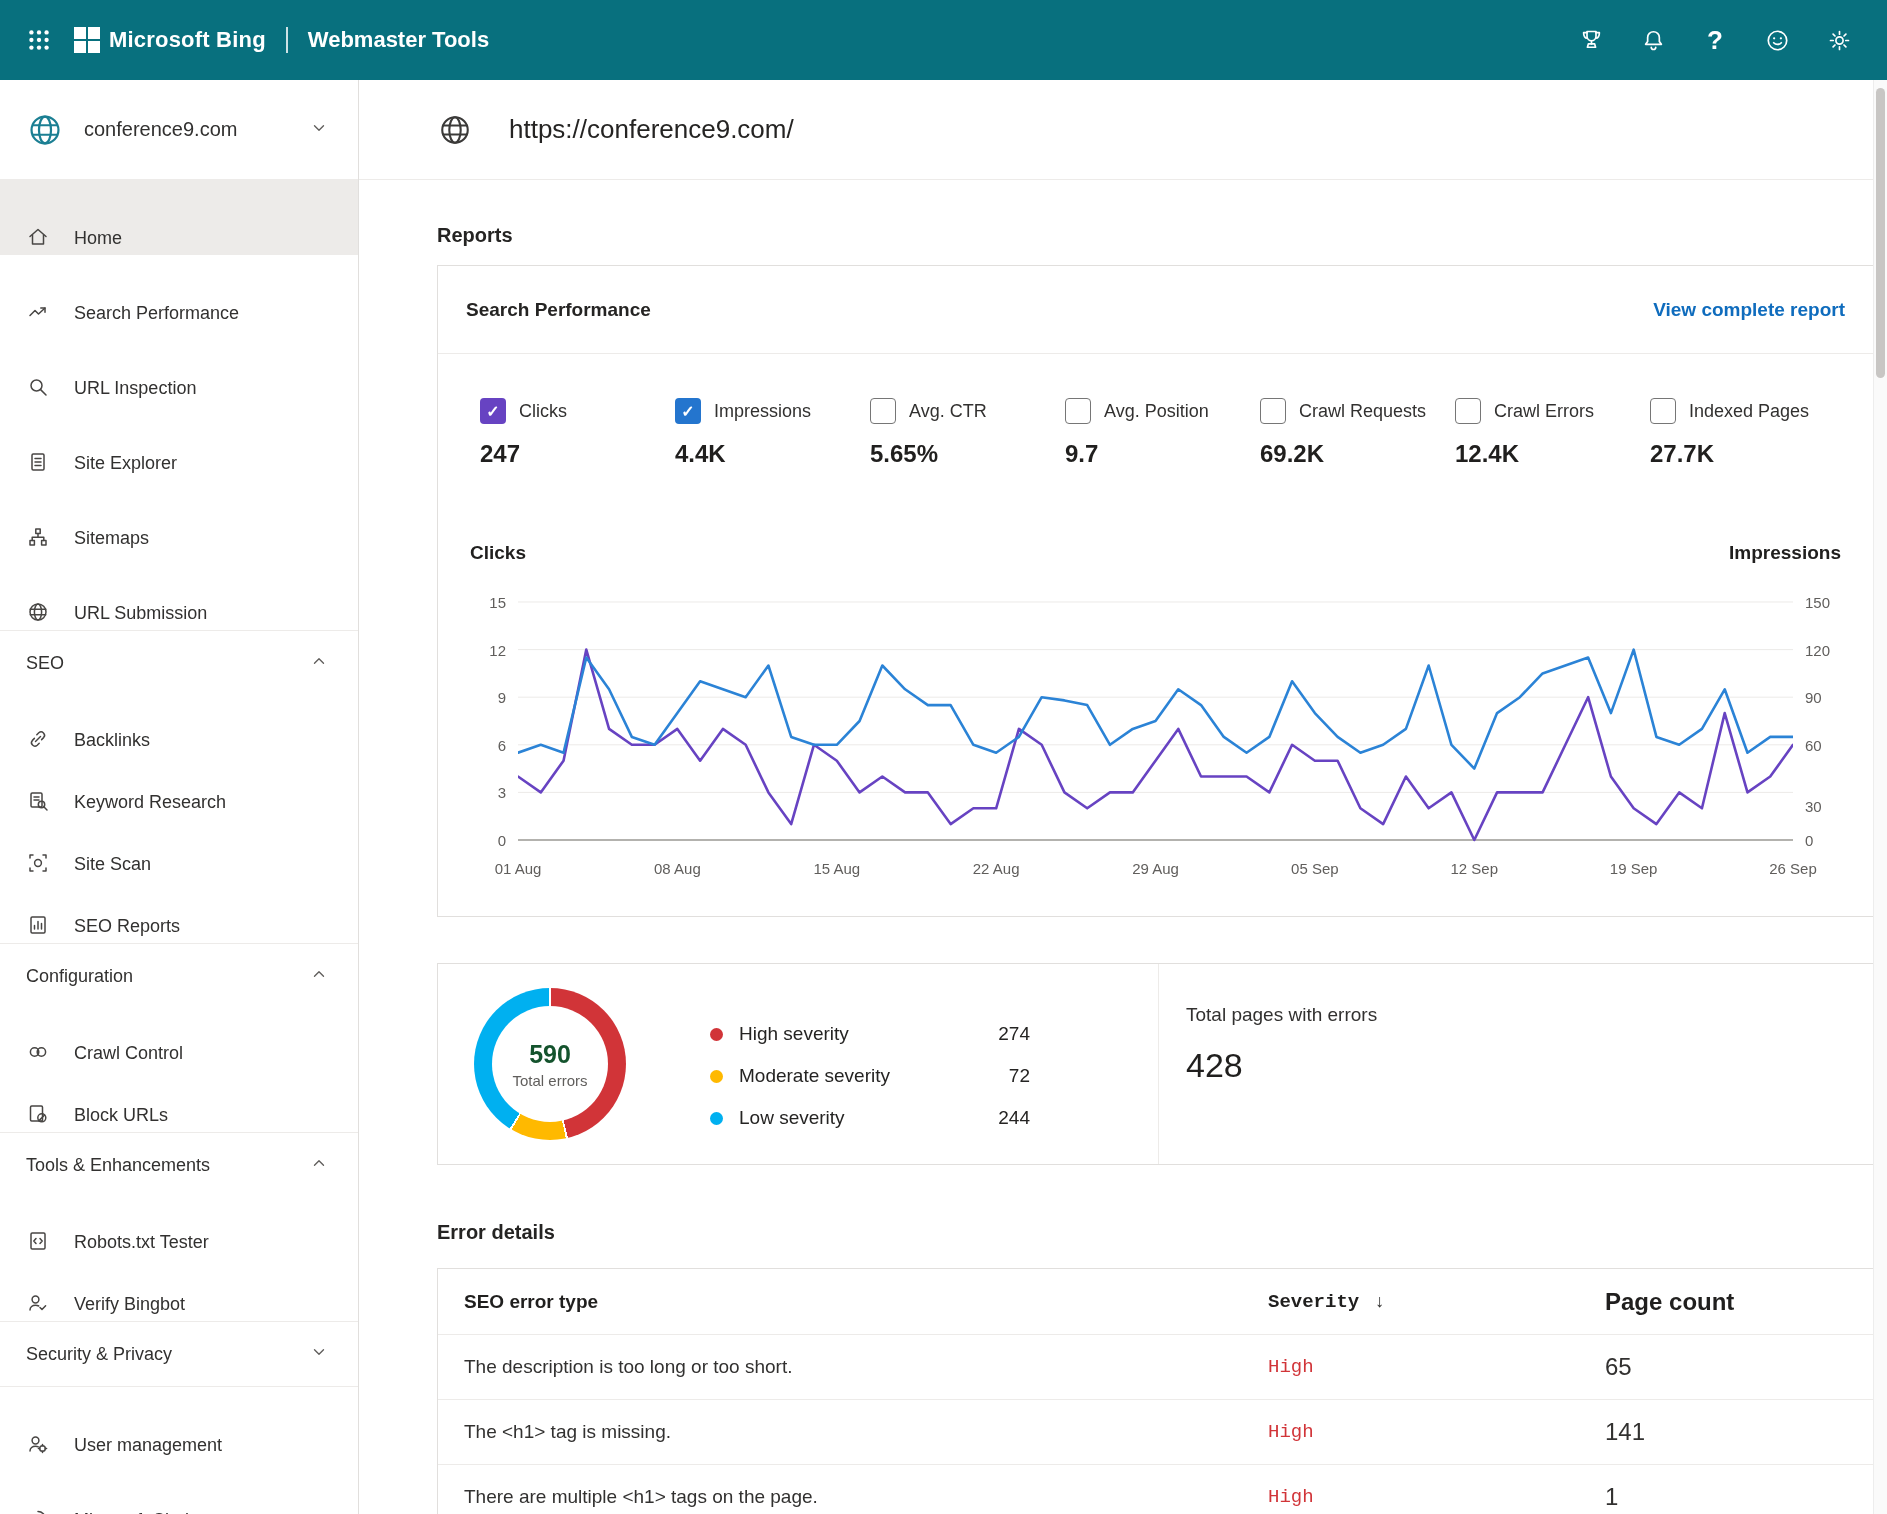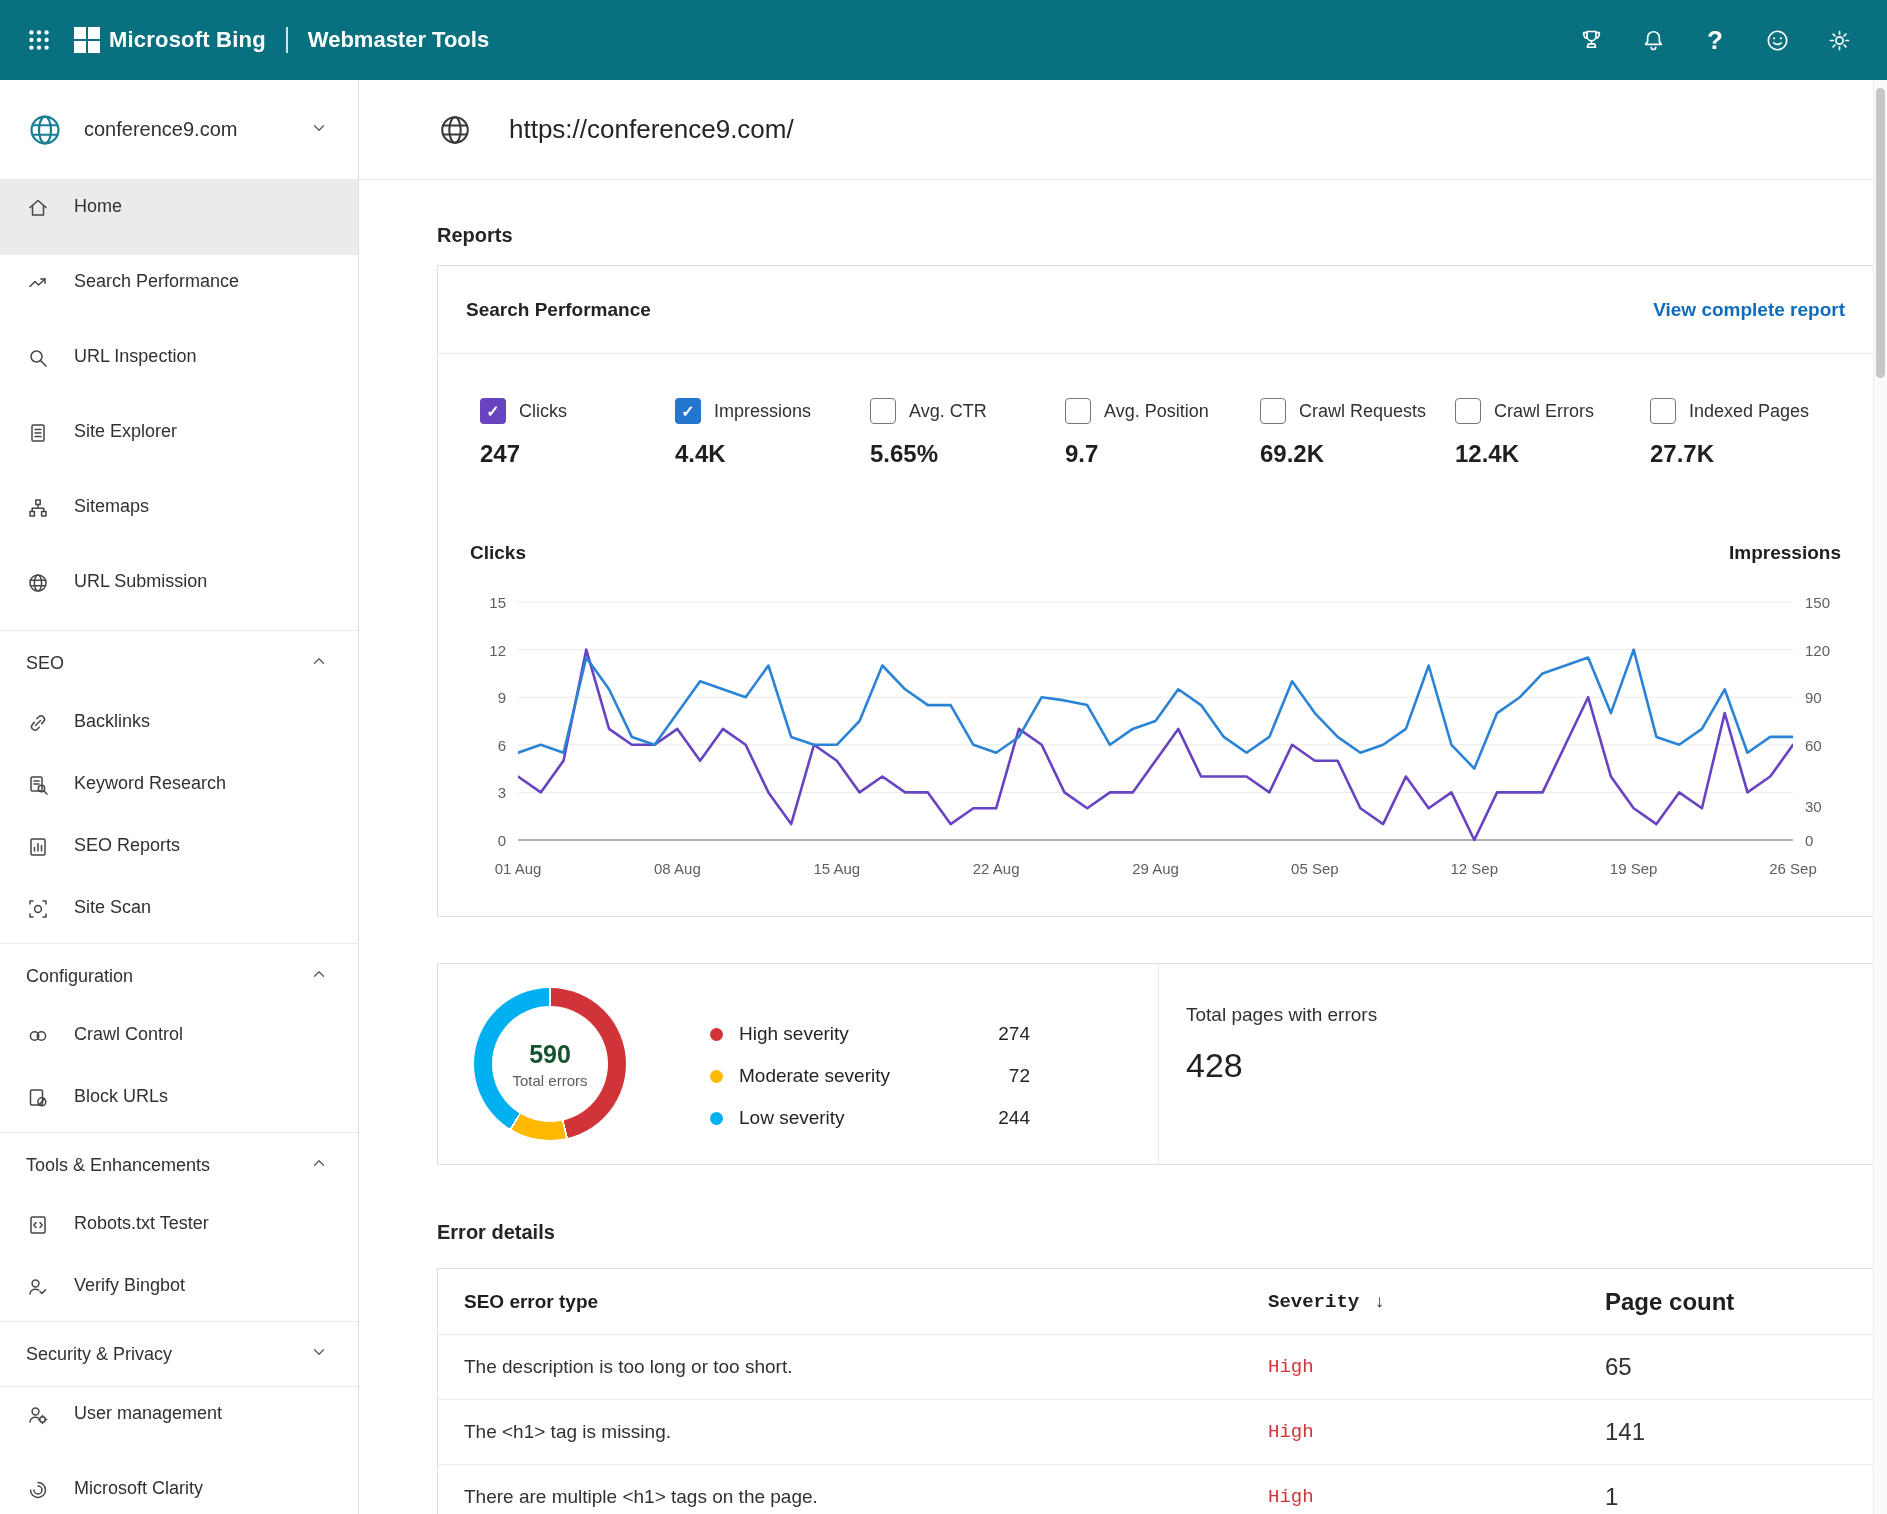--- a/index.html
+++ b/index.html
@@ -25,21 +25,21 @@
   .tb-btn svg{width:27px;height:27px;stroke:#fff;fill:none;stroke-width:1.5;stroke-linecap:round;stroke-linejoin:round;}
   .help-glyph{font-size:26px;font-weight:600;color:#fff;}
 
   
   .shell{display:flex;height:1434px;}
   .sidebar{width:359px;flex:none;border-right:1px solid #e1dfdd;overflow:hidden;background:#fff;}
   .site-selector{height:100px;display:flex;align-items:center;gap:20px;padding:0 30px 0 26px;border-bottom:1px solid #edebe9;cursor:pointer;}
   .site-selector svg.globe{width:38px;height:38px;stroke:#1b7f93;fill:none;stroke-width:1.4;}
   .site-name{font-size:20px;color:#323130;flex:1;}
   .chev svg{width:18px;height:18px;stroke:#605e5c;fill:none;stroke-width:1.8;stroke-linecap:round;stroke-linejoin:round;}
-  .nav-item{height:75px;display:flex;align-items:flex-start;gap:24px;padding:16px 26px;cursor:pointer;}
+  .nav-item{height:75px;display:flex;align-items:flex-end;gap:24px;padding:6px 26px;cursor:pointer;}
   .nav-item.sub{height:62px;}
   .nav-item.active{background:#edebe9;}
   .nav-icon{width:24px;height:24px;flex:none;display:flex;}
   .nav-icon svg{width:24px;height:24px;stroke:#484644;fill:none;stroke-width:1.5;stroke-linecap:round;stroke-linejoin:round;}
   .nav-label{font-size:18px;color:#323130;white-space:nowrap;}
   .nav-section{height:64px;display:flex;align-items:center;justify-content:space-between;padding:0 30px 0 26px;cursor:pointer;}
   .nav-section-label{font-size:18px;color:#323130;}
   .nav-divider{height:1px;background:#edebe9;}
 
   
@@ -273,34 +273,34 @@
               <path d="M8 8h5M8 11h5"></path>
               <circle cx="15.5" cy="15.5" r="3.2"></circle>
               <path d="M17.8 17.8L21 21"></path>
             </svg>
           </span>
         <span class="nav-label">Keyword Research</span>
       </div>
       <div class="nav-item sub">
         <span class="nav-icon">
             <svg viewBox="0 0 24 24">
+              <path d="M4 7V4h3M17 4h3v3M4 17v3h3M20 17v3h-3"></path>
+              <circle cx="12" cy="12" r="3.4"></circle>
+            </svg>
+          </span>
+        <span class="nav-label">Site Scan</span>
+      </div>
+      <div class="nav-item sub">
+        <span class="nav-icon">
+            <svg viewBox="0 0 24 24">
               <rect x="5" y="4" width="14" height="16" rx="1.2"></rect>
               <path d="M8.5 16v-3.4M12 16V8.6M15.5 16v-5.4"></path>
             </svg>
           </span>
         <span class="nav-label">SEO Reports</span>
-      </div>
-      <div class="nav-item sub">
-        <span class="nav-icon">
-            <svg viewBox="0 0 24 24">
-              <path d="M4 7V4h3M17 4h3v3M4 17v3h3M20 17v3h-3"></path>
-              <circle cx="12" cy="12" r="3.4"></circle>
-            </svg>
-          </span>
-        <span class="nav-label">Site Scan</span>
       </div>
 
       <div class="nav-divider"></div>
       <div class="nav-section">
         <span class="nav-section-label">Configuration</span>
         <span class="chev"><svg viewBox="0 0 24 24">
               <path d="M6 15l6-6 6 6"></path>
             </svg></span>
       </div>
       <div class="nav-item sub">

